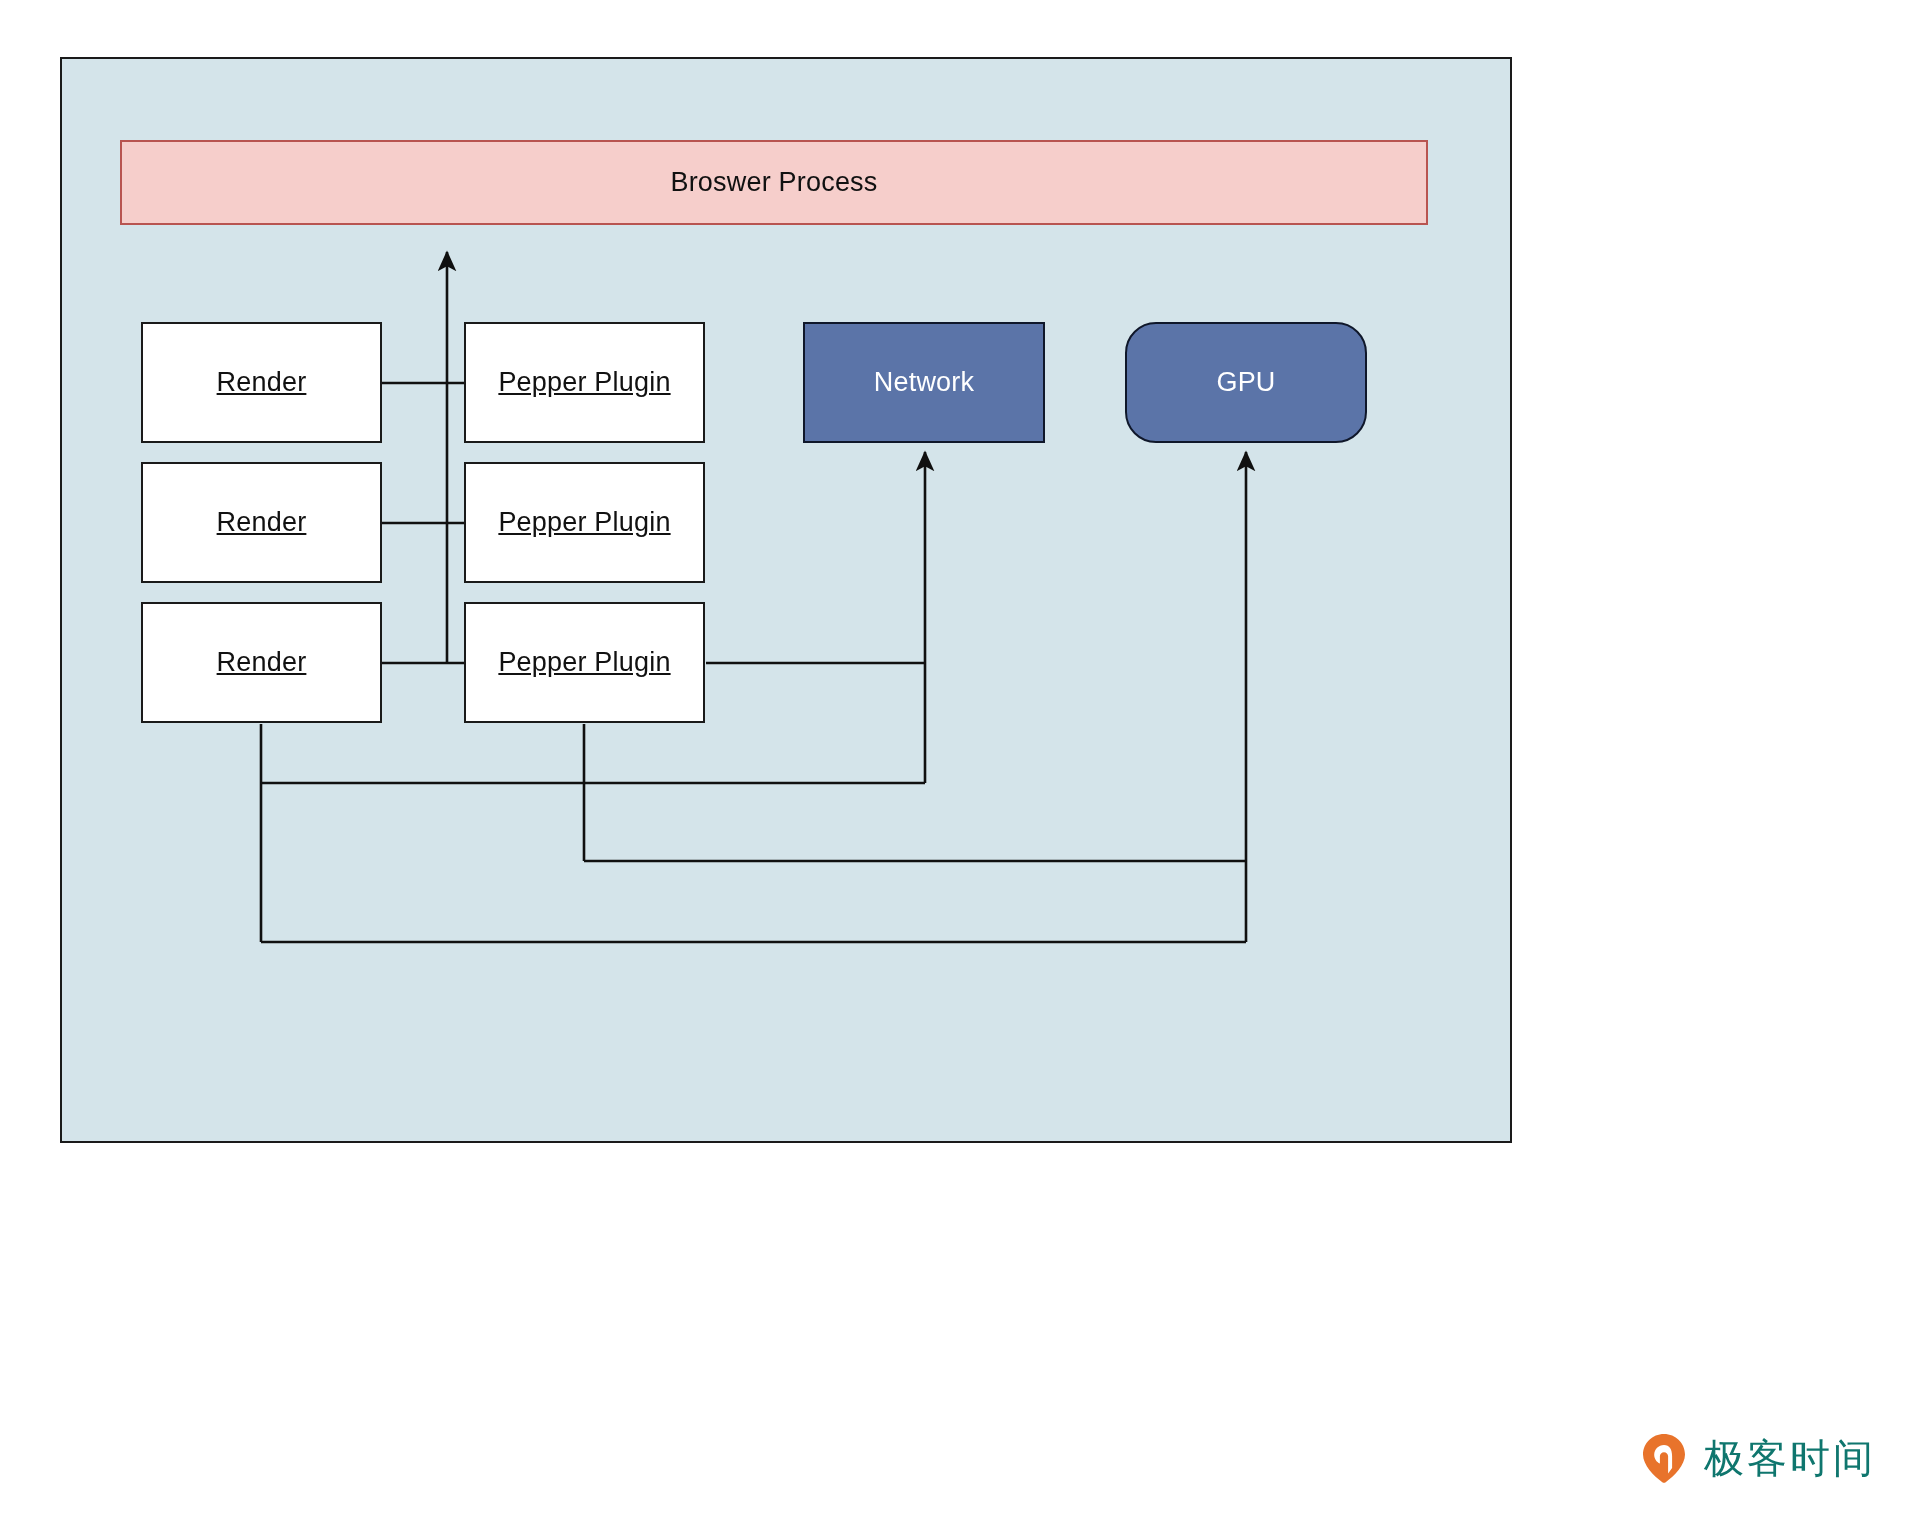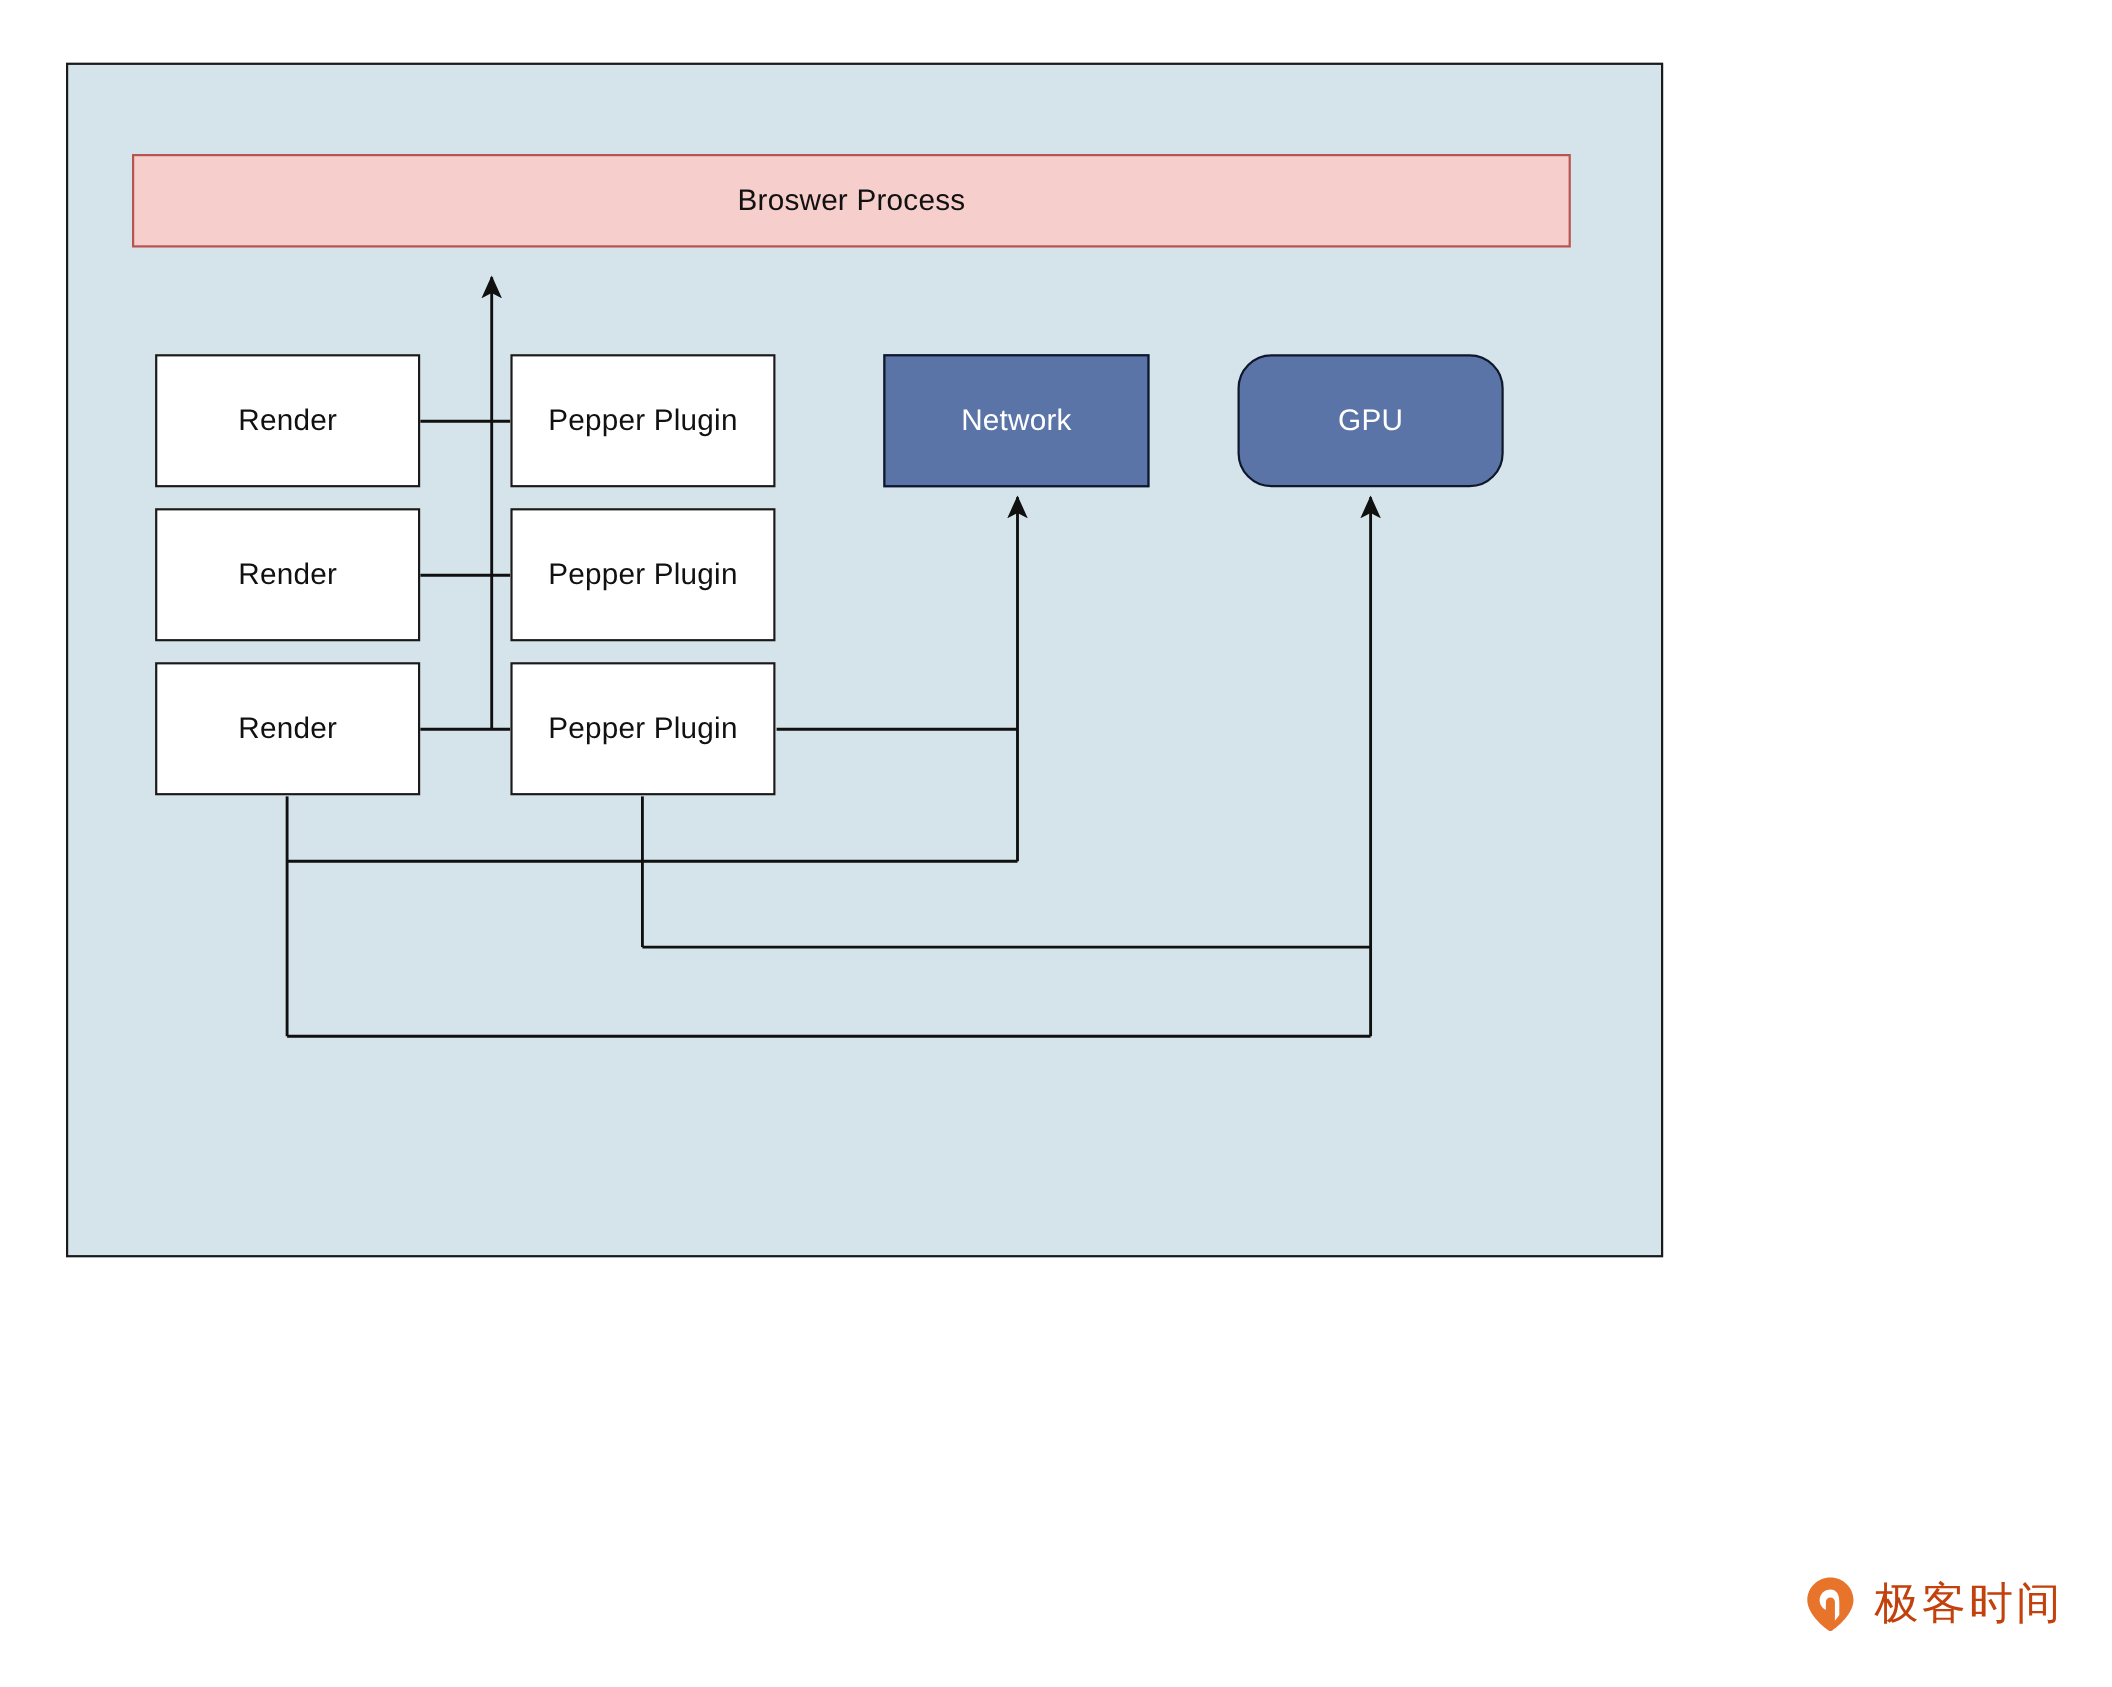--- a/index.html
+++ b/index.html
@@ -34,20 +34,21 @@
   }
   .node.browser{
     left:120px;top:140px;width:1308px;height:85px;
     background:#F6CECB;
     border:2px solid #B85450;
   }
   .node.white{
     width:241px;height:121px;
     background:#ffffff;
     border:2px solid #1a1a1a;
+    text-decoration:underline;
   }
   .node.blue{
     width:242px;height:121px;
     background:#5B74A8;
     border:2px solid #0f172a;
     color:#ffffff;
   }
 
   .r1{left:141px;top:322px;}
   .r2{left:141px;top:462px;}
@@ -64,21 +65,21 @@
   }
 
   .watermark{
     position:absolute;
     left:1638px;top:1432px;
     display:flex;align-items:center;gap:14px;
     z-index:8;
   }
   .wm-logo{width:52px;height:52px;position:relative;}
   .wm-text{
-    font-size:40px;color:#c2410c;letter-spacing:3px;
+    font-size:40px;color:#0f766e;letter-spacing:3px;
     font-family:"DejaVu Sans","Liberation Sans",sans-serif;
     line-height:1;
   }
 </style>
 </head>
 <body>
 
 <div id="stage">
 
   <div class="outer-frame"></div>

